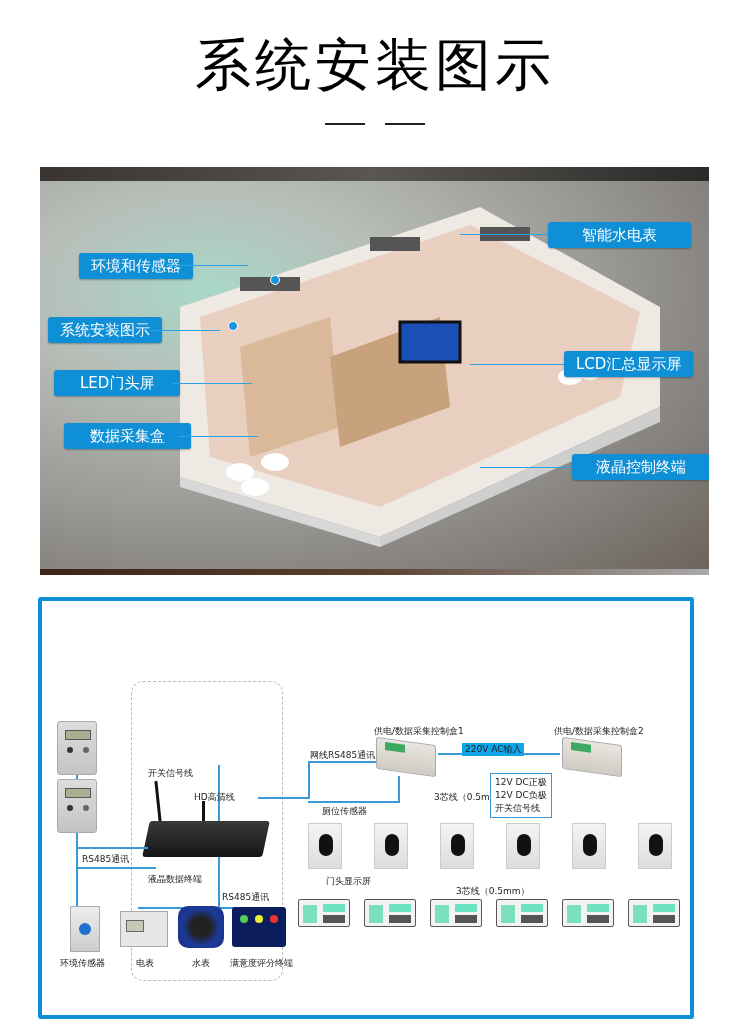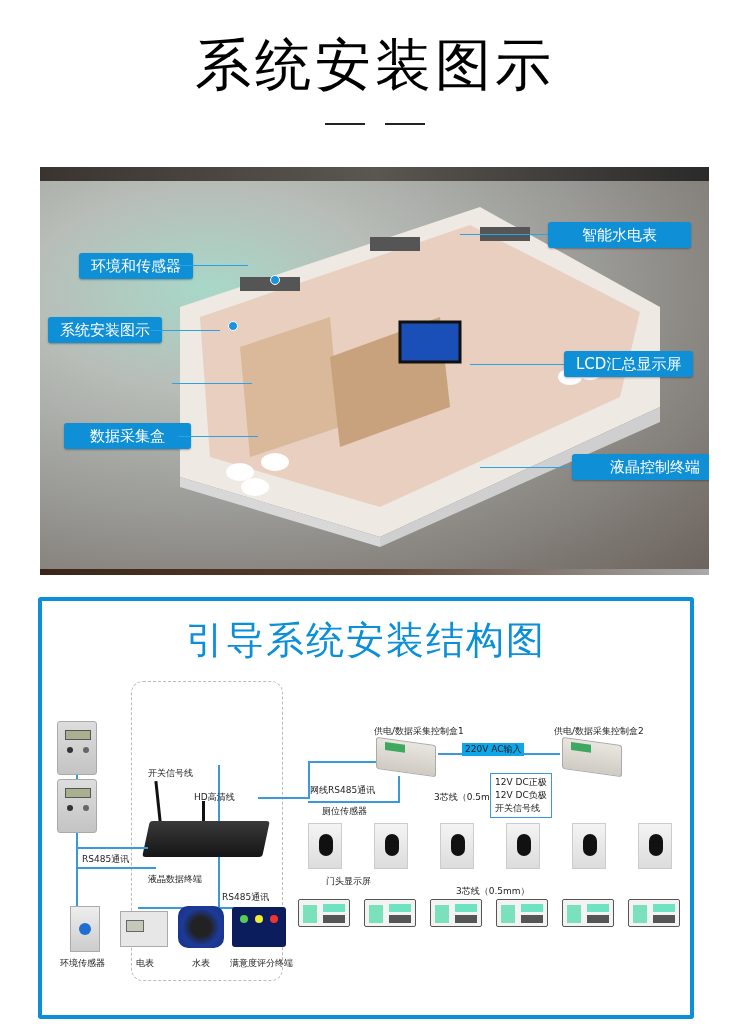--- a/index.html
+++ b/index.html
@@ -76,39 +76,39 @@
   </svg>
 
   <div class="callout" style="left:16px;top:86px;margin-left:23px;">环境和传感器</div>
   <div class="lead" style="left:128px;top:98px;width:80px;height:1px;"></div>
   <div class="dot" style="left:230px;top:108px;"></div>
 
   <div class="callout" style="left:8px;top:150px;">系统安装图示</div>
   <div class="lead" style="left:110px;top:163px;width:70px;height:1px;"></div>
   <div class="dot" style="left:188px;top:154px;"></div>
 
+  <div class="callout" style="left:14px;top:203px;padding:0 26px;">LED门头屏</div>
   <div class="lead" style="left:132px;top:216px;width:80px;height:1px;"></div>
 
   <div class="callout" style="left:24px;top:256px;padding:0 26px;">数据采集盒</div>
   <div class="lead" style="left:138px;top:269px;width:80px;height:1px;"></div>
 
   <div class="callout" style="left:508px;top:55px;padding:0 34px;">智能水电表</div>
   <div class="lead" style="left:420px;top:67px;width:88px;height:1px;"></div>
 
   <div class="callout" style="left:524px;top:184px;">LCD汇总显示屏</div>
   <div class="lead" style="left:430px;top:197px;width:94px;height:1px;"></div>
 
-  <div class="callout" style="left:532px;top:287px;padding:0 38px;">液晶控制终端</div>
+  <div class="callout" style="left:532px;top:287px;padding:0 24px;">液晶控制终端</div>
   <div class="lead" style="left:440px;top:300px;width:92px;height:1px;"></div>
 
   <div class="botbar"></div>
 </div>
 
 <div class="frame">
-  <div class="frame-title">引导系统安装结构图</div>
 
   <div class="dashbox"></div>
 
   <div class="meter" style="left:15px;top:120px;">
       <div class="scr"></div>
       <div class="k1"></div>
       <div class="k2"></div>
     </div>
   <div class="meter" style="left:15px;top:178px;">
       <div class="scr"></div>
@@ -132,21 +132,21 @@
   <div class="ln" style="left:34px;top:246px;width:2px;height:70px;"></div>
   <div class="lbl" style="left:40px;top:252px;">RS485通讯</div>
 
   <div class="ln" style="left:176px;top:256px;width:2px;height:54px;"></div>
   <div class="lbl" style="left:180px;top:290px;">RS485通讯</div>
   <div class="ln" style="left:96px;top:306px;width:120px;height:2px;"></div>
 
   <div class="ln" style="left:216px;top:196px;width:50px;height:2px;"></div>
   <div class="ln" style="left:266px;top:160px;width:2px;height:38px;"></div>
   <div class="ln" style="left:266px;top:160px;width:68px;height:2px;"></div>
-  <div class="lbl" style="left:268px;top:148px;margin-top:35px;">网线RS485通讯</div>
+  <div class="lbl" style="left:268px;top:148px;">网线RS485通讯</div>
 
   <div class="lbl" style="left:332px;top:124px;">供电/数据采集控制盒1</div>
   <div class="ctrl" style="left:334px;top:140px;">
       <div class="g"></div>
     </div>
   <div class="lbl" style="left:512px;top:124px;">供电/数据采集控制盒2</div>
   <div class="ctrl" style="left:520px;top:140px;">
       <div class="g"></div>
     </div>
 

